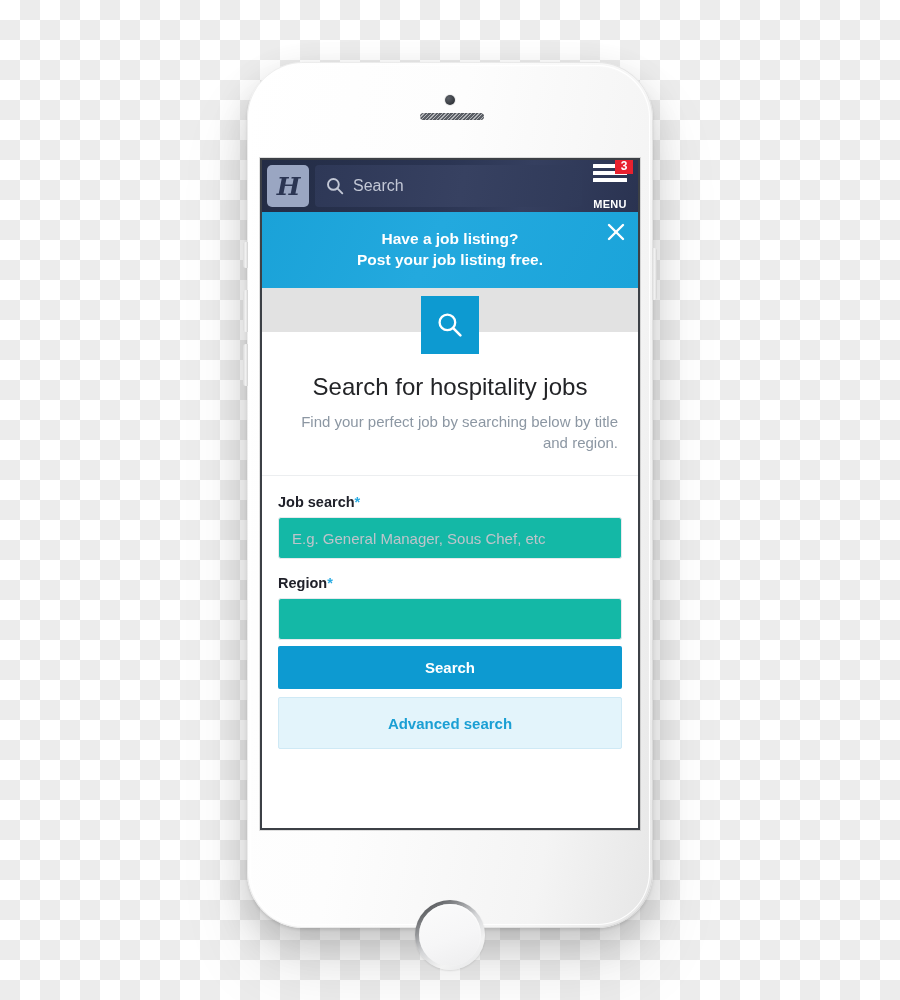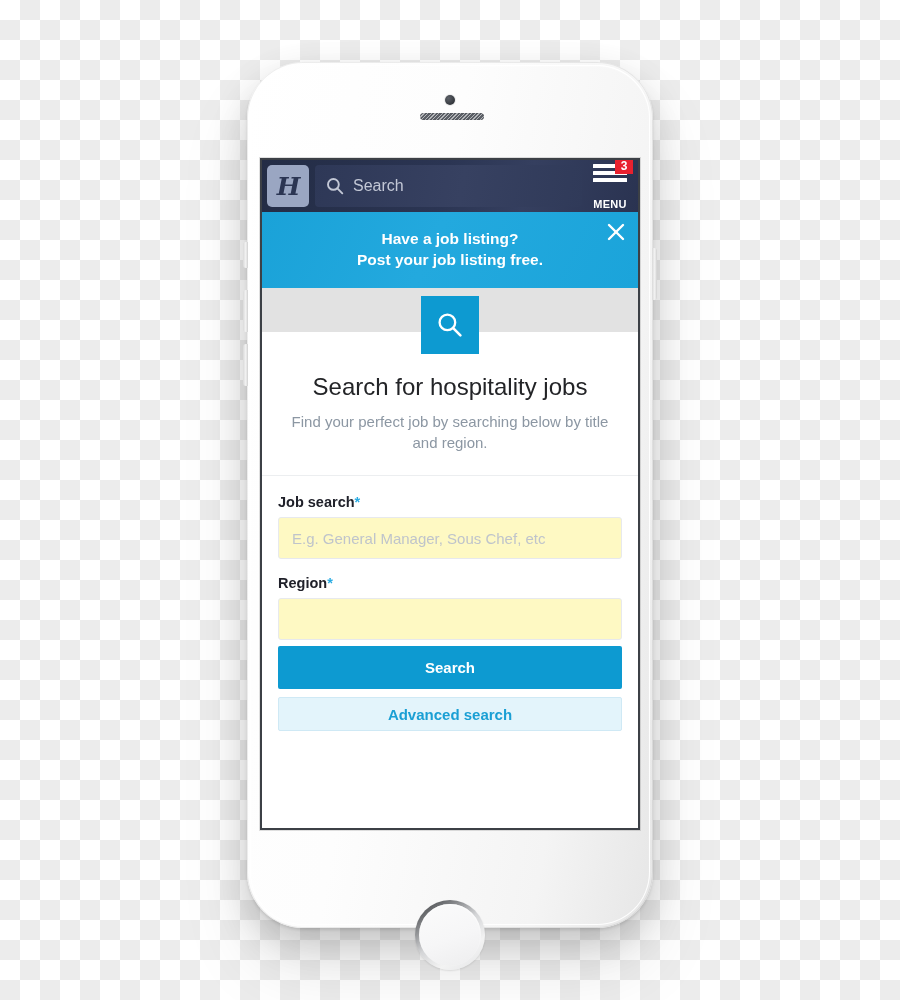--- a/index.html
+++ b/index.html
@@ -229,40 +229,41 @@
     font-size: 24px;
     color: #232427;
     font-weight: 400;
     line-height: 30px;
   }
   #hero-sub {
     margin-top: 9px;
     font-size: 15px;
     color: #8c97a3;
     line-height: 21px;
+    text-align: right;
   }
 
   
   #form {
     padding: 18px 16px 22px;
   }
   .field-label {
     font-size: 14.5px;
     font-weight: 700;
     color: #20212a;
     margin-bottom: 7px;
   }
   .req {
     color: #29abe2;
     font-weight: 700;
   }
   .text-input {
     width: 100%;
     height: 42px;
-    background: #fef9c3;
+    background: #14b8a6;
     border: 1px solid #e7e9ed;
     border-radius: 3px;
     padding: 0 13px;
     font-size: 15px;
     color: #4a4d55;
     font-family: inherit;
     outline: none;
   }
   .text-input::placeholder { color: #bfc4cb; }
   .field-gap { margin-bottom: 16px; }
@@ -277,21 +278,21 @@
     font-size: 15px;
     font-weight: 700;
     border: none;
     border-radius: 2px;
     cursor: pointer;
     font-family: inherit;
   }
   .btn-secondary {
     display: block;
     width: 100%;
-    height: 34px;
+    height: 52px;
     margin-top: 8px;
     background: #e3f4fb;
     color: #1a9fd4;
     font-size: 15px;
     font-weight: 700;
     border: 1px solid #cfe9f5;
     border-radius: 2px;
     cursor: pointer;
     font-family: inherit;
   }

